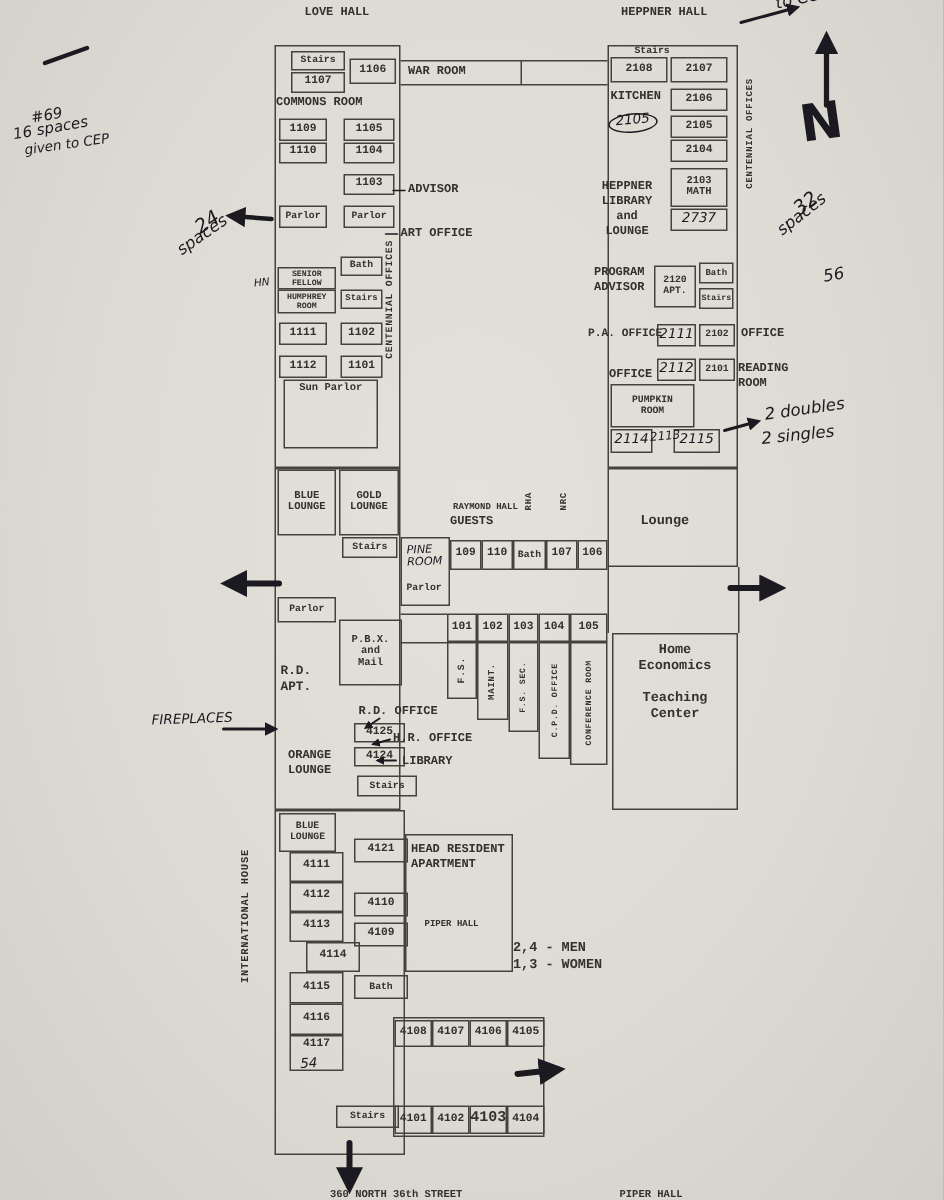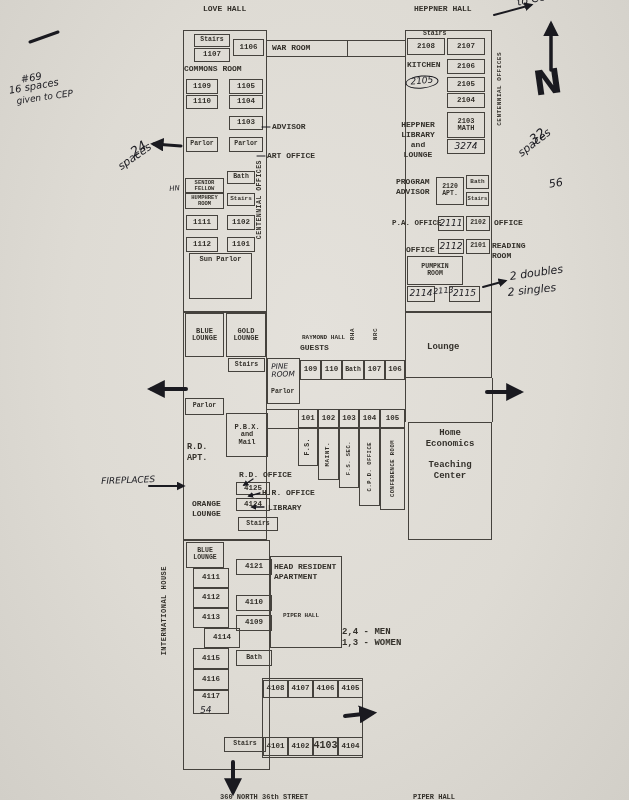--- a/index.html
+++ b/index.html
@@ -70,21 +70,21 @@
     <div class="room" style="left: 186px; top: 237px; width: 32px; height: 15px; font-size: 7.5px;"><span>1112</span></div>
     <div class="room" style="left: 227px; top: 237px; width: 28px; height: 15px; font-size: 7.5px;"><span>1101</span></div>
     <div class="room vtop" style="left: 189px; top: 253px; width: 63px; height: 46px; font-size: 7px;"><span>Sun Parlor</span></div>
     <div class="room" style="left: 407px; top: 38px; width: 38px; height: 17px; font-size: 7.5px;"><span>2108</span></div>
     <div class="room" style="left: 447px; top: 38px; width: 38px; height: 17px; font-size: 7.5px;"><span>2107</span></div>
     <div class="room" style="left: 447px; top: 59px; width: 38px; height: 15px; font-size: 7.5px;"><span>2106</span></div>
     <div class="room" style="left: 447px; top: 77px; width: 38px; height: 15px; font-size: 7.5px;"><span>2105</span></div>
     <div class="room" style="left: 447px; top: 93px; width: 38px; height: 15px; font-size: 7.5px;"><span>2104</span></div>
     <div class="room" style="left: 447px; top: 112px; width: 38px; height: 26px; font-size: 7px;"><span>2103
 MATH</span></div>
-    <div class="room hwtext" style="left: 447px; top: 139px; width: 38px; height: 15px; font-size: 9px;"><span>3274</span></div>
+    <div class="room hwtext" style="left: 447px; top: 139px; width: 38px; height: 15px; font-size: 9px;"><span>2737</span></div>
     <div class="room" style="left: 436px; top: 177px; width: 28px; height: 28px; font-size: 6.5px;"><span>2120
 APT.</span></div>
     <div class="room" style="left: 466px; top: 175px; width: 23px; height: 14px; font-size: 6px;"><span>Bath</span></div>
     <div class="room" style="left: 466px; top: 192px; width: 23px; height: 14px; font-size: 5.5px;"><span>Stairs</span></div>
     <div class="room hwtext" style="left: 438px; top: 216px; width: 26px; height: 15px; font-size: 9px;"><span>2111</span></div>
     <div class="room" style="left: 466px; top: 216px; width: 24px; height: 15px; font-size: 6.5px;"><span>2102</span></div>
     <div class="room hwtext" style="left: 438px; top: 239px; width: 26px; height: 15px; font-size: 9px;"><span>2112</span></div>
     <div class="room" style="left: 466px; top: 239px; width: 24px; height: 15px; font-size: 6.5px;"><span>2101</span></div>
     <div class="room" style="left: 407px; top: 256px; width: 56px; height: 29px; font-size: 6.5px;"><span>PUMPKIN
 ROOM</span></div>

